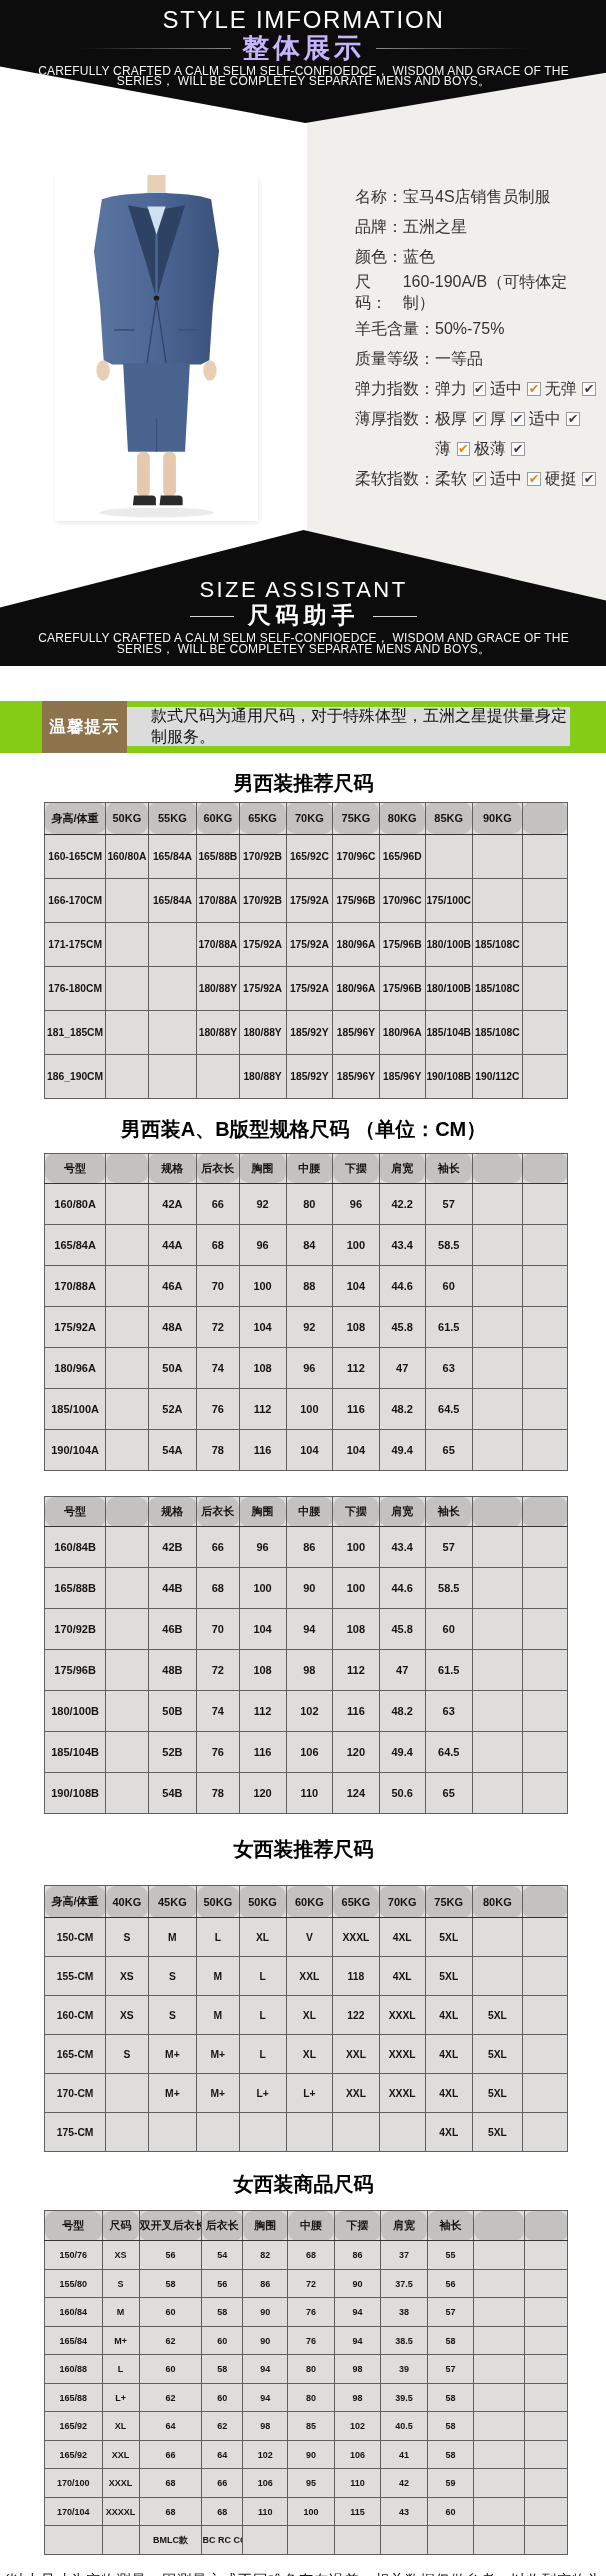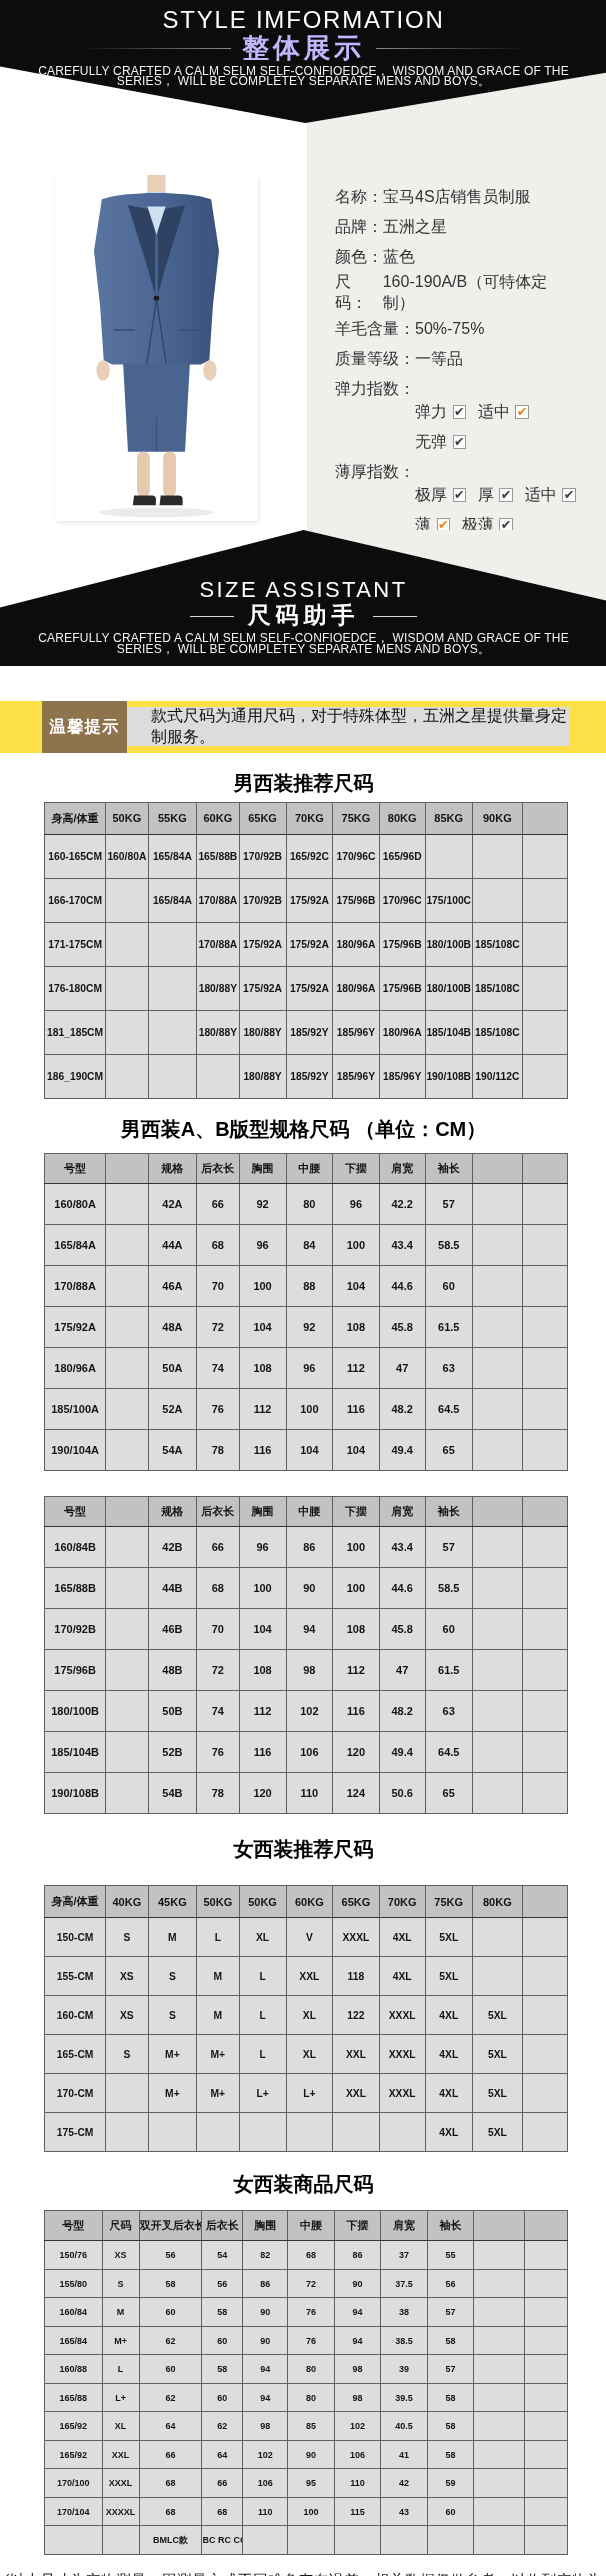--- a/index.html
+++ b/index.html
@@ -19,58 +19,58 @@
   .hdr-line-l,.hdr-line-r{width:152px;height:1.2px;}
   .hdr-line-l{background:linear-gradient(90deg,transparent,#8a8a8a);}
   .hdr-line-r{background:linear-gradient(90deg,#8a8a8a,transparent);}
   .hdr-title-cn{color:#c4b5fd;font-size:27px;font-weight:bold;letter-spacing:3.6px;}
   .hdr-sub{margin-top:3px;color:#f4f4f4;font-size:12px;line-height:10.3px;text-align:center;letter-spacing:0.2px;}
 
   
   .product{position:relative;height:407px;}
   .photo{position:absolute;left:55px;top:52px;width:203px;height:346px;background:#fff;
     box-shadow:1.2px 1.8px 4.9px rgba(0,0,0,.12);}
-  .details{position:absolute;left:335px;top:59px;width:243px;font-size:16px;color:#333;}
+  .details{position:absolute;left:355px;top:59px;width:243px;font-size:16px;color:#333;}
   .d-line{min-height:30px;display:flex;align-items:center;}
   .d-line.idx{align-items:flex-start;}
   .idx-label{line-height:30px;white-space:nowrap;}
-  .opts{display:inline-flex;flex-wrap:wrap;max-width:219px;column-gap:12px;margin-top:23px;}
+  .opts{display:inline-flex;flex-wrap:wrap;max-width:219px;column-gap:4px;}
   .opt{display:inline-flex;align-items:center;gap:5.5px;height:30px;}
   .chk{display:inline-flex;align-items:center;justify-content:center;width:13.4px;height:13.4px;
     border:0.6px solid #9a9a9a;background:#fbfbfb;font-size:12.7px;line-height:1;color:#3c3c3c;box-sizing:border-box;}
   .chk.sel{color:#e8830f;}
 
   
   .size-band{position:relative;height:136px;}
   .band-black{position:absolute;inset:0;background:#0c0c0c;
     clip-path:polygon(50% 0,100% 52%,100% 100%,0 100%,0 57%);
     display:flex;flex-direction:column;align-items:center;justify-content:flex-end;padding-bottom:12px;box-sizing:border-box;}
   .band-title-en{color:#fff;font-size:22px;letter-spacing:2.4px;line-height:25.5px;}
   .band-cn-row{display:flex;align-items:center;gap:13.4px;line-height:28px;}
   .band-dash{width:44px;height:1.8px;background:#d9d9d9;}
   .band-title-cn{color:#fff;font-size:23px;font-weight:bold;letter-spacing:4.9px;
     font-family:"Liberation Serif","DejaVu Serif",serif;}
   .gap-58{height:35px;background:#fff;}
 
   
-  .tips{position:relative;height:52px;background:#fde047;}
+  .tips{position:relative;height:52px;background:#84cc16;}
   .tips-badge{position:absolute;left:42px;top:0;width:85px;height:52px;background:#8e744c;
     color:#fff;font-size:16.4px;font-weight:bold;display:flex;align-items:center;justify-content:center;letter-spacing:1.2px;}
   .tips-strip{position:absolute;left:127px;top:6px;width:443px;height:39px;background:#dcdcdc;
     display:flex;align-items:center;padding-left:24px;box-sizing:border-box;font-size:16px;color:#111;}
 
   
   .sec-title{width:607px;text-align:center;font-size:20px;font-weight:bold;color:#000;line-height:27px;}
 
   
   table.grid{border-collapse:collapse;table-layout:fixed;width:524px;margin-left:44px;
     background:#dedddc;border:1.2px solid #3c3c3c;}
   table.grid th,table.grid td{border:0.6px solid #606060;text-align:center;vertical-align:middle;
     color:#141414;overflow:hidden;white-space:nowrap;padding:0;}
-  table.grid thead th{background:#c3c2c1;font-weight:bold;border-bottom:1.8px solid #333;font-size:11px;}
+  table.grid thead th{background:#c3c2c1;font-weight:bold;border-bottom:1.8px solid #333;font-size:11px;border-radius:10px;}
   table.grid td{font-weight:600;}
   .t-menrec thead tr{height:32px;} .t-menrec tbody tr{height:44px;} .t-menrec td{font-size:10.3px;}
   .t-spec thead tr{height:30px;}   .t-spec tbody tr{height:41px;}   .t-spec td{font-size:11px;}
   .t-wrec thead tr{height:32px;}   .t-wrec tbody tr{height:39px;}   .t-wrec td{font-size:10.3px;}
   .t-wprod thead th{font-size:9px;} .t-wprod thead tr{height:30px;} .t-wprod tbody tr{height:28.5px;} .t-wprod td{font-size:9px;}
 
   .mt28{margin-top:17px;} .mt16{margin-top:9.7px;} .mt14{margin-top:22px;}
   .mt42{margin-top:25.5px;} .mt32{margin-top:19.4px;} .mt20{margin-top:12px;} .mt8{margin-top:4.9px;}
 
   .footer-note{margin-top:16px;text-align:center;font-size:14.6px;color:#151515;letter-spacing:0.6px;}

